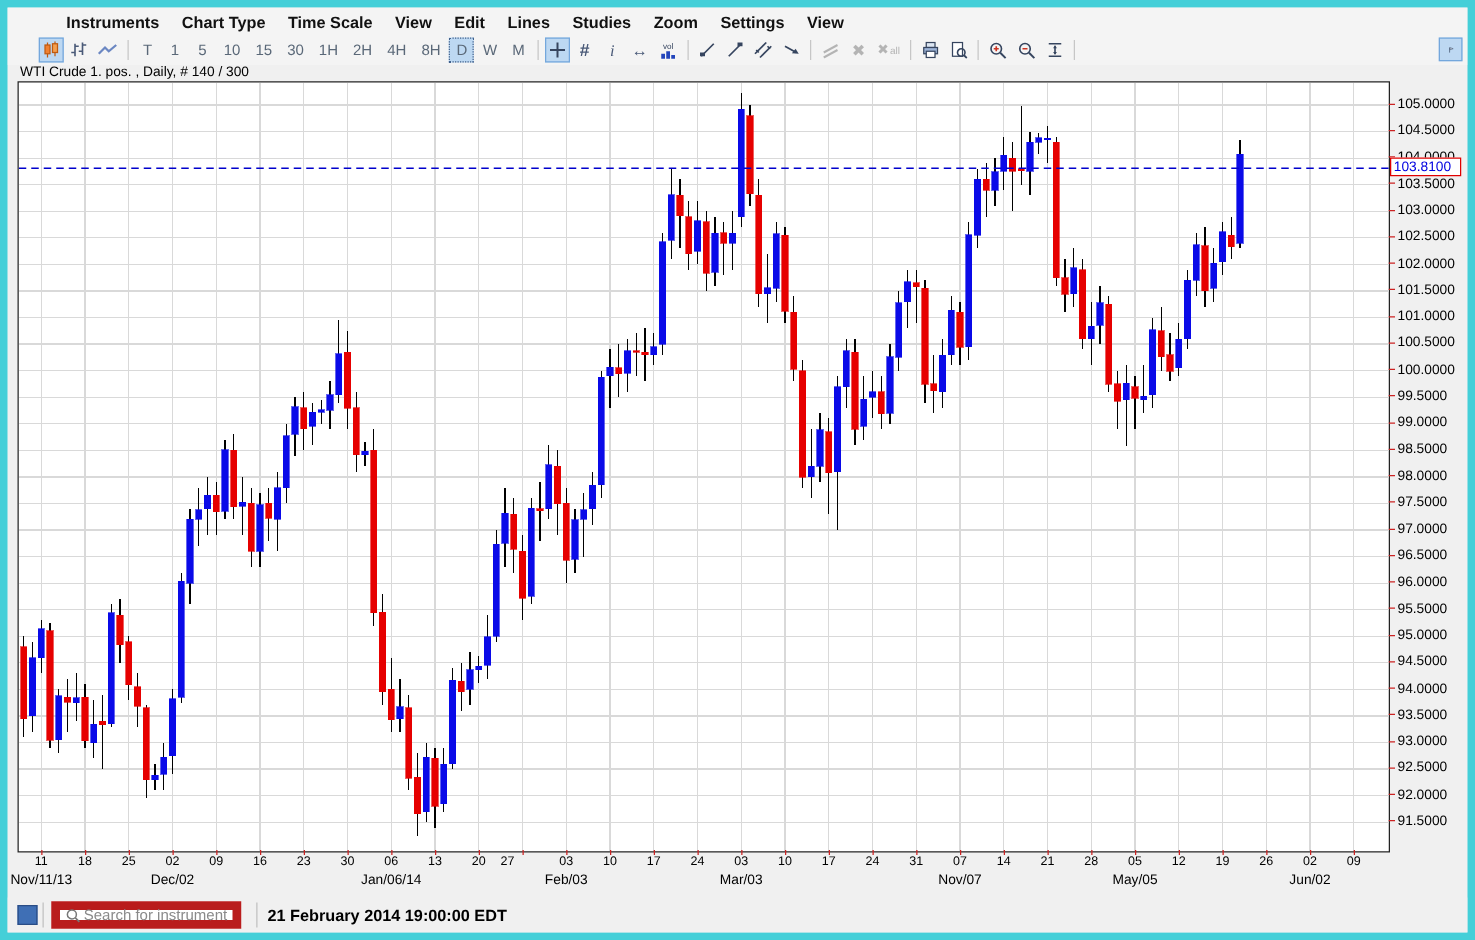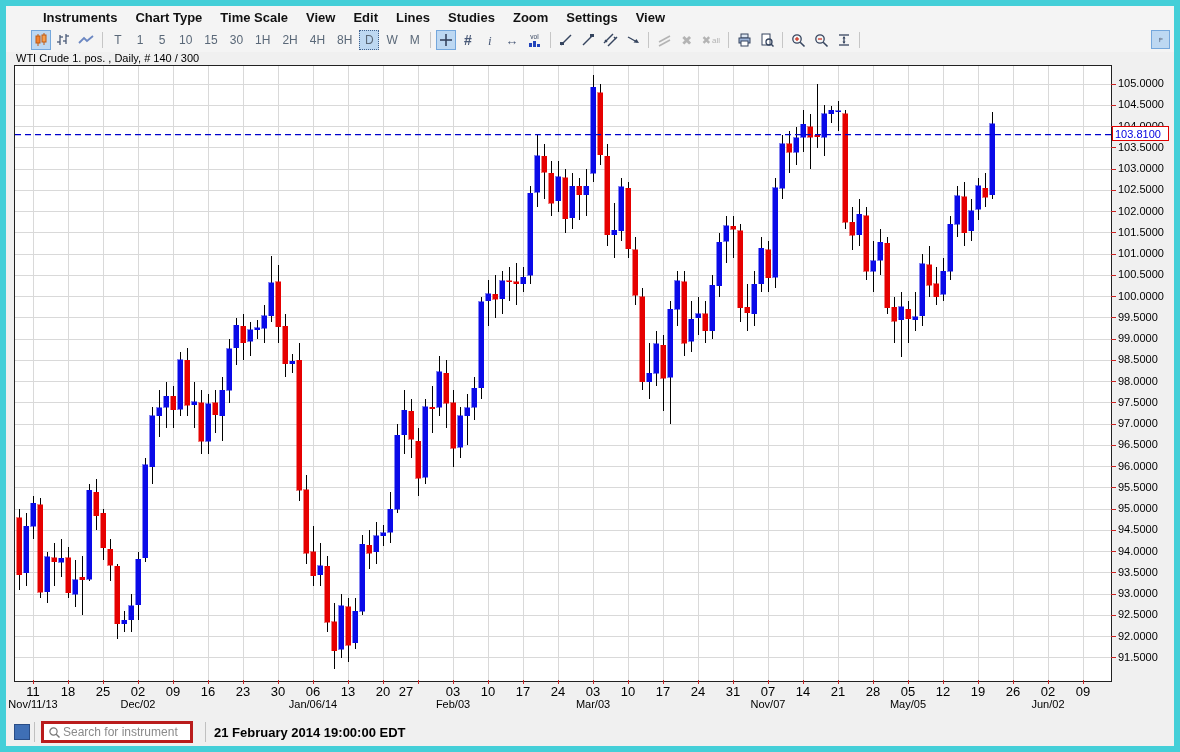--- a/index.html
+++ b/index.html
@@ -1,18 +1,18 @@
 <!DOCTYPE html>
 <html><head>
 <meta charset="utf-8">
 <style>
   html,body{margin:0;padding:0;background:#9aa0a6;font-family:"Liberation Sans","DejaVu Sans",sans-serif;}
   .window{position:relative;width:1180px;height:752px;box-sizing:border-box;border:6px solid #44cfd8;background:#f0f0f0;overflow:hidden;}
   
-  .menubar{position:absolute;left:0;top:0;width:1168px;height:22px;display:flex;align-items:center;padding-left:28px;box-sizing:border-box;background:#f4f4f4;}
+  .menubar{position:absolute;left:0;top:0;width:1168px;height:22px;display:flex;align-items:center;padding-left:38px;box-sizing:border-box;background:#f4f4f4;}
   .mitem{font-size:13px;font-weight:bold;color:#111;padding:0 9px;white-space:nowrap;cursor:default;}
   
   .toolbar{position:absolute;left:0;top:22px;width:1168px;height:24px;display:flex;align-items:center;padding-left:24px;box-sizing:border-box;background:#f4f4f4;}
   .tbtn{display:inline-flex;align-items:center;justify-content:center;height:20px;min-width:20px;margin:0 1px;border:1px solid transparent;background:transparent;padding:0 2px;font-family:inherit;font-size:12px;color:#4a5a78;box-sizing:border-box;}
   .tbtn.sel{background:#bdd8f2;border:1px solid #74a7dc;}
   .tbtn.dotted{background:#bdd8f2;border:1px dotted #41618c;}
   .tbtn.disabled{color:#b4b4b4;}
   .tf{font-size:12px;color:#5a6878;padding:0 4px;}
   .tsep{width:1px;height:16px;background:#c6c6c6;margin:0 4px;}
   .glyph{font-size:13px;line-height:1;color:#4a5a78;}
@@ -22,27 +22,27 @@
   
   .chart-title{position:absolute;left:10px;top:46px;font-size:11px;color:#000;}
   .pane{position:absolute;left:8px;top:59px;width:1096px;height:615px;background:#fff;border:1px solid #222;box-sizing:content-box;}
   .pane svg{display:block;}
   .price-axis{position:absolute;left:1105px;top:59px;width:62px;height:622px;}
   .plabel{position:absolute;left:0;height:14px;line-height:14px;font-size:11px;color:#000;white-space:nowrap;}
   .ptick{display:inline-block;width:5px;height:1px;background:#cc2222;vertical-align:middle;margin-right:2px;}
   .last-price-box{position:absolute;left:1106px;top:120px;width:57px;height:15px;line-height:15px;background:#fff;border:1px solid #e00000;color:#0000e0;font-size:11px;padding-left:2px;box-sizing:border-box;z-index:5;}
   .date-axis{position:absolute;left:9px;top:674px;width:1160px;height:38px;overflow:visible;}
   .xtick{position:absolute;top:0;width:1px;height:4px;background:#cc2222;}
-  .xday{position:absolute;top:4px;width:24px;text-align:center;font-size:13px;color:#000;}
+  .xday{position:absolute;top:4px;width:24px;text-align:center;font-size:10px;color:#000;}
   .xmonth{position:absolute;top:18px;width:70px;text-align:center;font-size:11px;color:#000;}
   
   .statusbar{position:absolute;left:0;top:712px;width:1168px;height:28px;background:#f0f0f0;display:flex;align-items:center;}
   .swatch{width:14px;height:14px;background:#3f6fb5;border:1px solid #2a4d86;margin-left:8px;}
   .sbsep{width:1px;height:20px;background:#c0c0c0;margin:0 6px 0 4px;}
-  .searchbox{display:flex;align-items:center;width:152px;height:22px;background:#fff;border:3px solid #b91c1c;box-sizing:border-box;padding-left:4px;}
+  .searchbox{display:flex;align-items:center;width:152px;height:22px;background:#fff;border:7px solid #b91c1c;box-sizing:border-box;padding-left:4px;}
   .searchbox input{border:none;outline:none;flex:1;font-size:12px;font-family:inherit;color:#333;background:transparent;width:100px;}
   .searchbox input::placeholder{color:#8a8a8a;}
   .sbsep2{width:1px;height:20px;background:#c0c0c0;margin:0 8px 0 12px;}
   .clock{font-size:13px;font-weight:bold;color:#000;white-space:nowrap;}
 </style>
 </head>
 <body>
 
 <div class="window">
 

